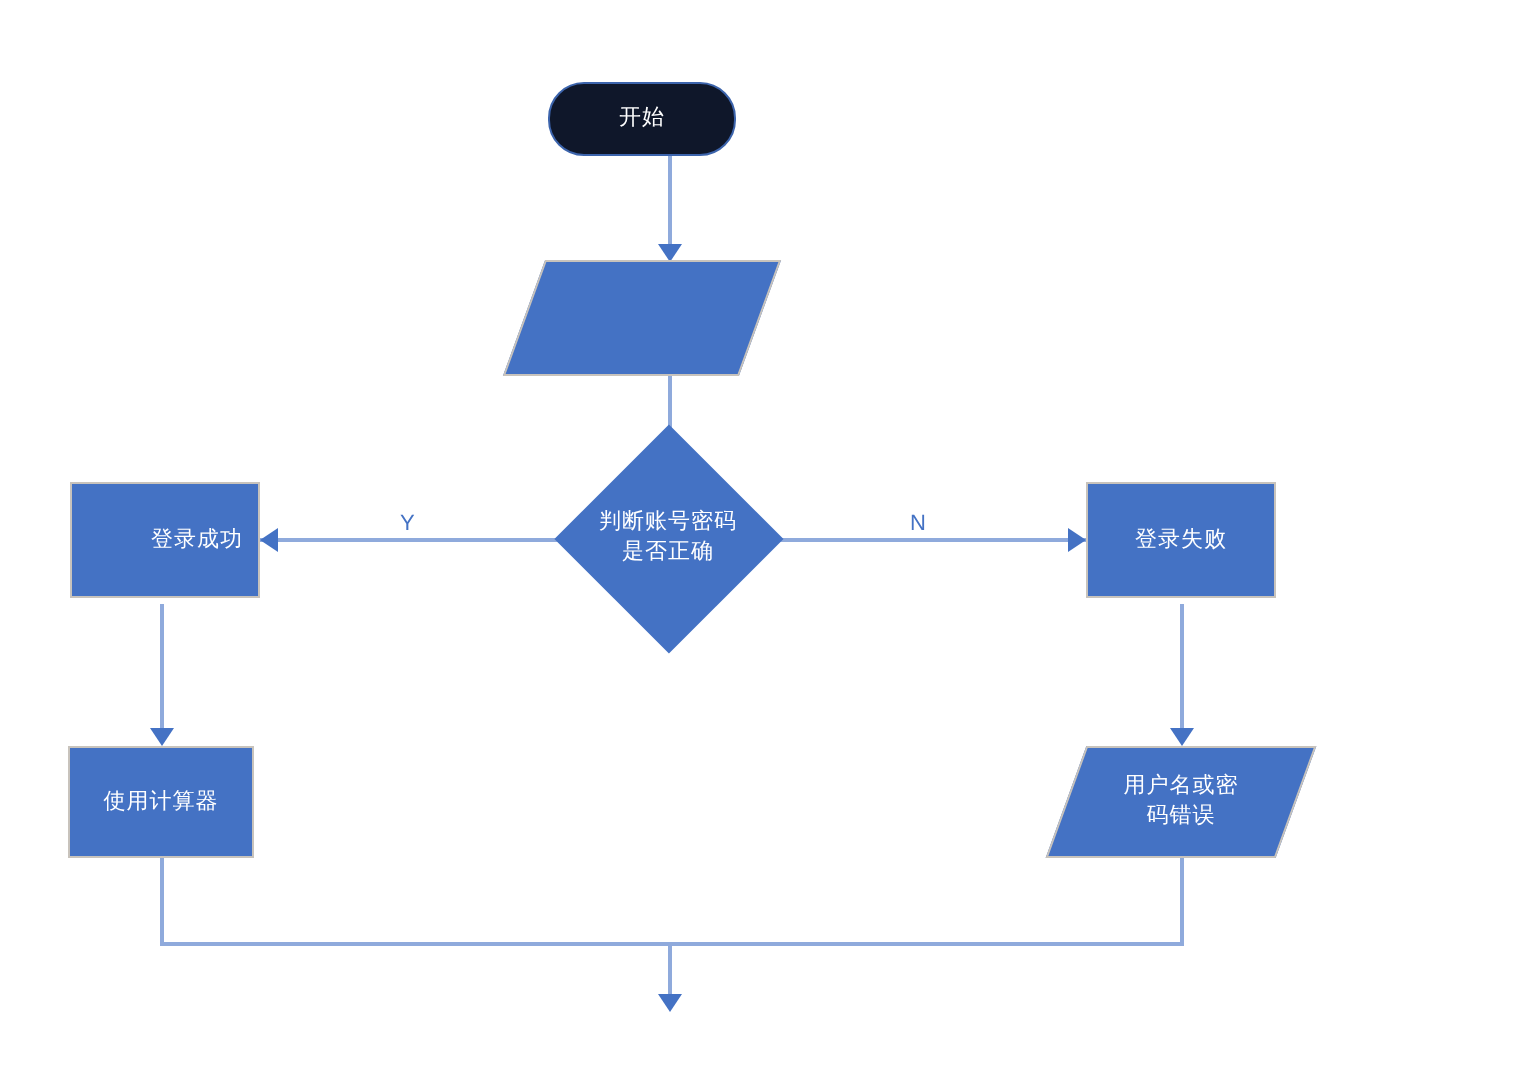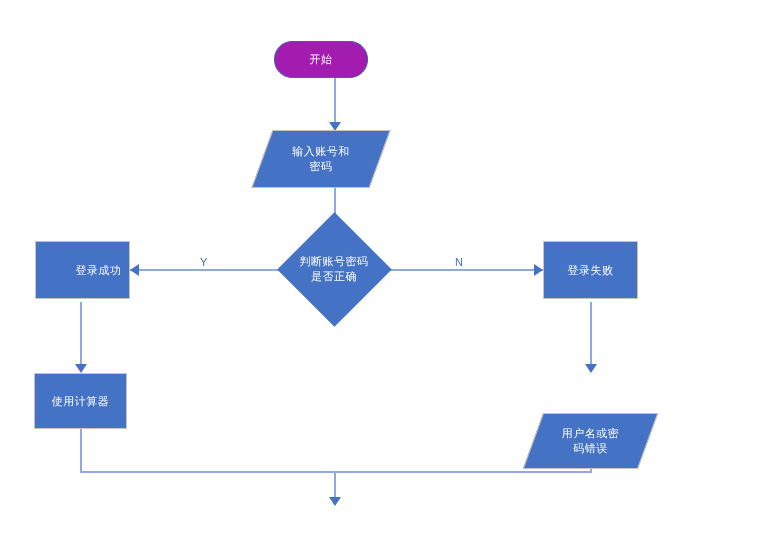--- a/index.html
+++ b/index.html
@@ -30,21 +30,21 @@
     letter-spacing: 0.5px;
     z-index: 3;
   }
   .node .label {
     display: block;
     white-space: pre-line;
     padding: 0 4px;
   }
   
   .shape-terminator {
-    background: #a21caf;
+    background: #0f172a;
     border: 1px solid #3C64AC;
     border-radius: 18px;
   }
   
   .shape-process {
     background: #4472C4;
     border: 1px solid #C8C3BC;
   }
   
   .shape-data {
@@ -160,42 +160,40 @@
 
   <div class="conn conn-v" style="left:334px; top:471px; height:32px;"></div>
   <div class="arrow arrow-down" style="left:329px; top:497px;"></div>
 
   <div class="node shape-terminator" style="left:274px; top:41px; width:94px; height:37px;">
     <span class="label">开始</span>
   </div>
 
   <div class="node shape-data" style="left:262px; top:130px; width:118px; height:58px;">
     <span class="skewbox"></span>
-    <span class="label">输入账号和
-密码</span>
   </div>
 
   <div class="node shape-decision" style="left:277px; top:212px; width:114px; height:114px;">
     <span class="diamondbox"></span>
     <span class="label">判断账号密码
 是否正确</span>
   </div>
 
   <div class="node shape-process" style="left:35px; top:241px; width:95px; height:58px;padding-left:32px;">
     <span class="label">登录成功</span>
   </div>
 
   <div class="node shape-process" style="left:543px; top:241px; width:95px; height:58px;">
     <span class="label">登录失败</span>
   </div>
 
   <div class="node shape-process" style="left:34px; top:373px; width:93px; height:56px;">
     <span class="label">使用计算器</span>
   </div>
 
-  <div class="node shape-data" style="left:533px; top:373px; width:115px; height:56px;margin-top:40px;">
+  <div class="node shape-data" style="left:533px; top:373px; width:115px; height:56px;">
     <span class="skewbox"></span>
     <span class="label">用户名或密
 码错误</span>
   </div>
 
 
 </div>
 
 </body></html>

